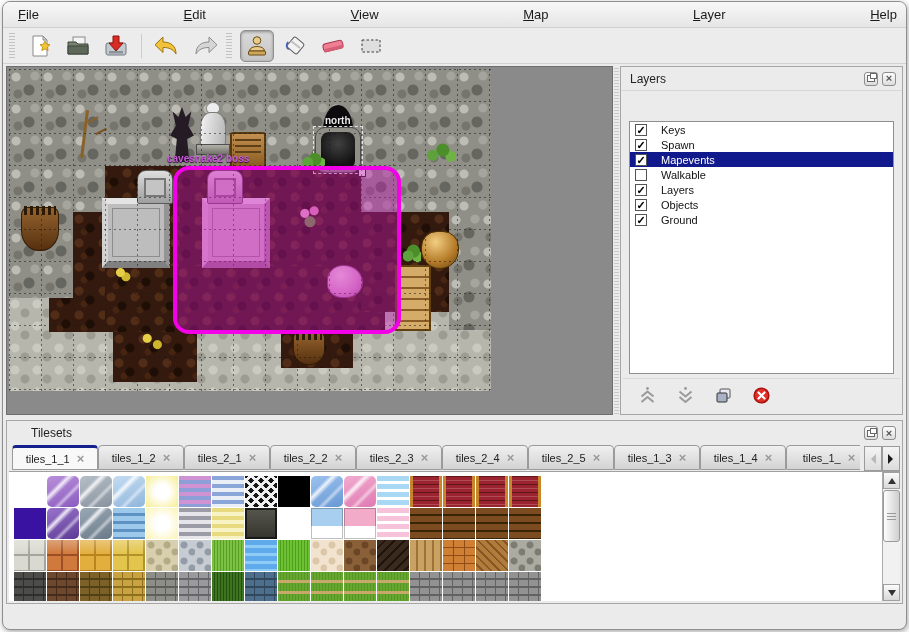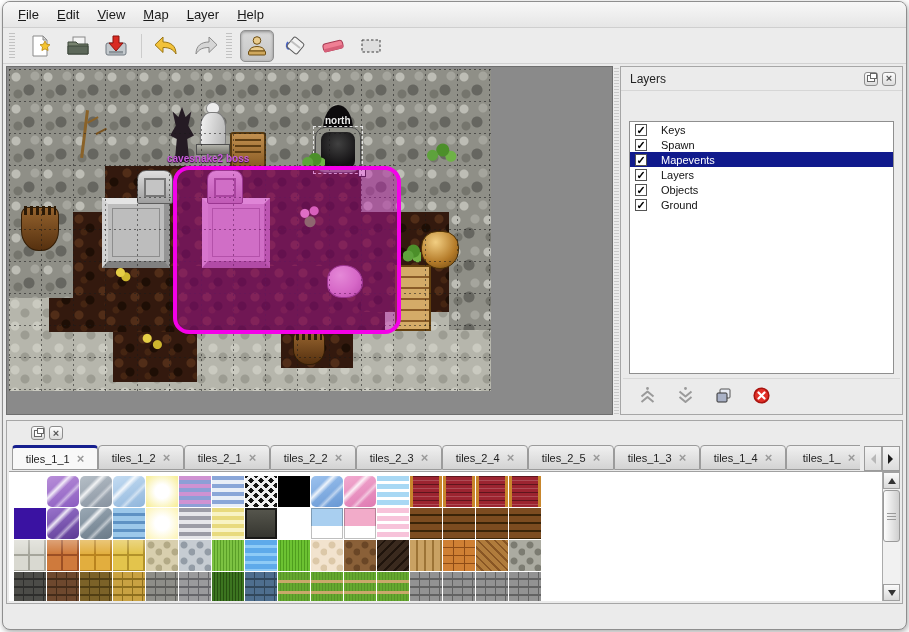--- a/index.html
+++ b/index.html
@@ -5,21 +5,21 @@
   * { box-sizing: border-box; margin: 0; padding: 0; }
   html,body { width: 909px; height: 632px; background: #fff; font-family: "Liberation Sans", sans-serif; }
   .window {
     position: relative; width: 905px; height: 629px; margin: 1px auto;
     background: #ebebeb; border: 1px solid #8e8e8e; border-radius: 8px;
     overflow: hidden; box-shadow: 1px 2px 6px rgba(0,0,0,.35);
     display: flex; flex-direction: column;
   }
   
   .menubar { height: 26px; display: flex; align-items: center; padding-left: 6px;
-    background: linear-gradient(#f7f7f7,#e6e6e6); border-bottom: 1px solid #cfcfcf; }
+    background: linear-gradient(#f7f7f7,#e6e6e6); border-bottom: 1px solid #cfcfcf; justify-content: space-between; }
   .menu-item { font-size: 13px; color: #1a1a1a; padding: 4px 9px; cursor: default; }
   .menu-item u { text-decoration: underline; }
   
   .toolbar { height: 36px; display: flex; align-items: center; background: #ececec;
     border-bottom: 1px solid #d2d2d2; padding-left: 4px; }
   .grip { width: 6px; height: 26px; margin: 0 6px 0 2px;
     background: repeating-linear-gradient(180deg,#c2c2c2 0 1px, transparent 1px 3px); }
   .tsep { width: 1px; height: 24px; background: #cccccc; margin: 0 6px; }
   .tbtn { width: 34px; height: 32px; border: none; background: transparent; margin: 0 2px;
     display: inline-flex; align-items: center; justify-content: center; border-radius: 5px; }
@@ -376,20 +376,24 @@
             </div>
             <div class="lrow">
               <span class="cbox">✓</span>
               <span>Spawn</span>
             </div>
             <div class="lrow selected">
               <span class="cbox">✓</span>
               <span>Mapevents</span>
             </div>
             <div class="lrow">
+              <span class="cbox"></span>
+              <span>Walkable</span>
+            </div>
+            <div class="lrow">
               <span class="cbox">✓</span>
               <span>Layers</span>
             </div>
             <div class="lrow">
               <span class="cbox">✓</span>
               <span>Objects</span>
             </div>
             <div class="lrow">
               <span class="cbox">✓</span>
               <span>Ground</span>
@@ -420,20 +424,21 @@
               <path d="M6.5 6.5 L12.5 12.5 M12.5 6.5 L6.5 12.5" stroke="#fff" stroke-width="2.2" stroke-linecap="round"></path>
             </svg>
           </button>
         </div>
       </div>
     </div>
   </div>
 
   <div class="tilesets">
     <div class="tshead">
+      <span class="title">Tilesets</span>
       <span class="winbtns">
         <span class="wbtn">
             <span class="ic-float"></span>
           </span>
         <span class="wbtn">
             <span>×</span>
           </span>
       </span>
     </div>
     <div class="tstabs" id="tstabs"><span class="ttab active">

